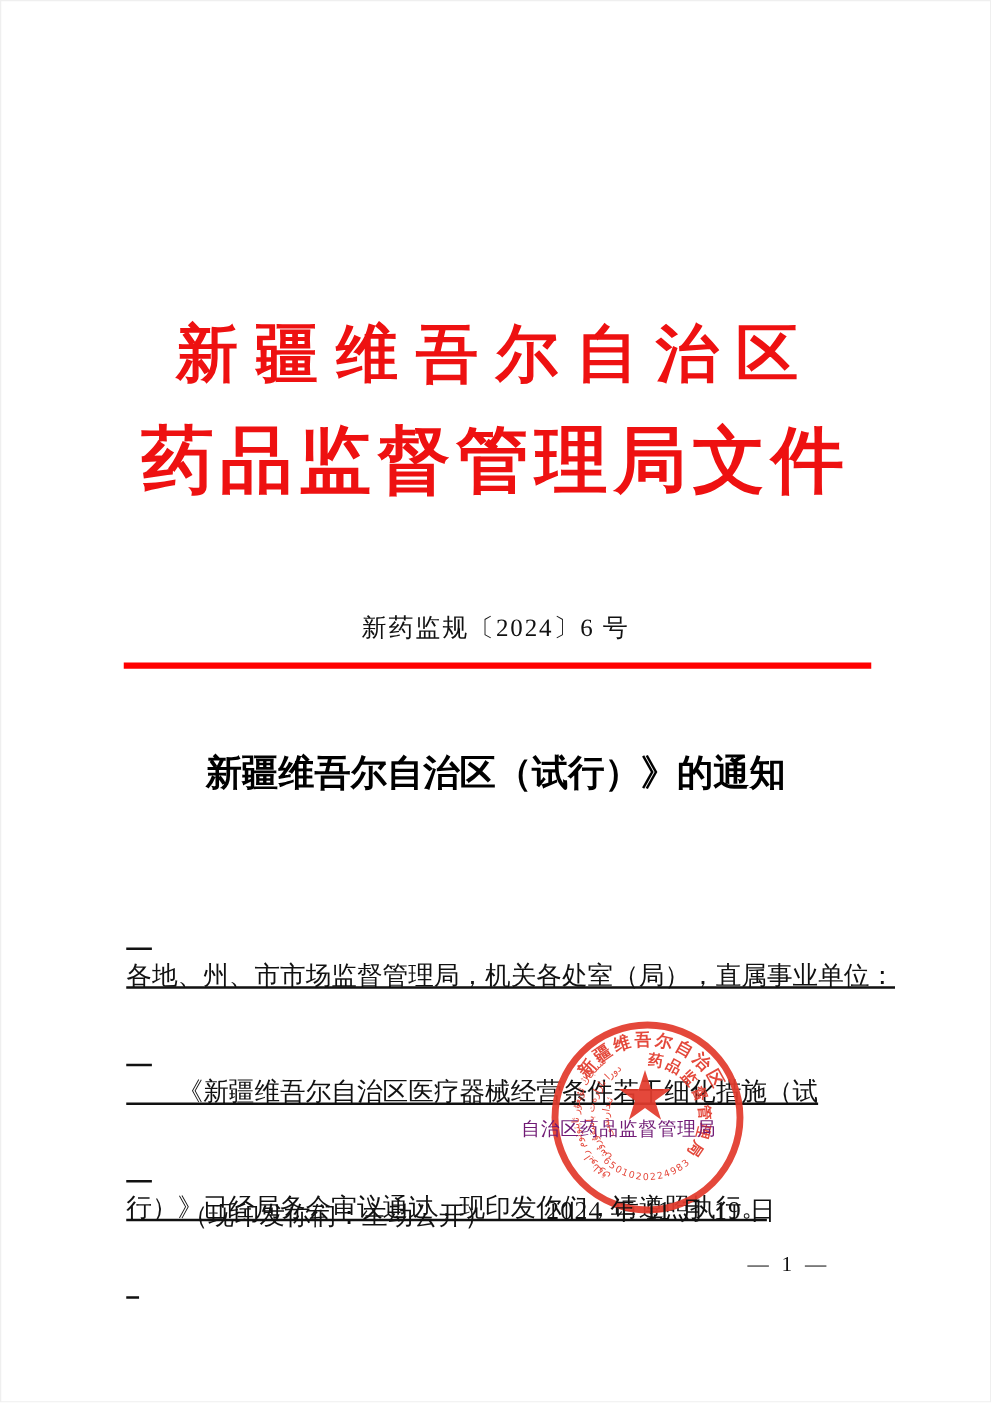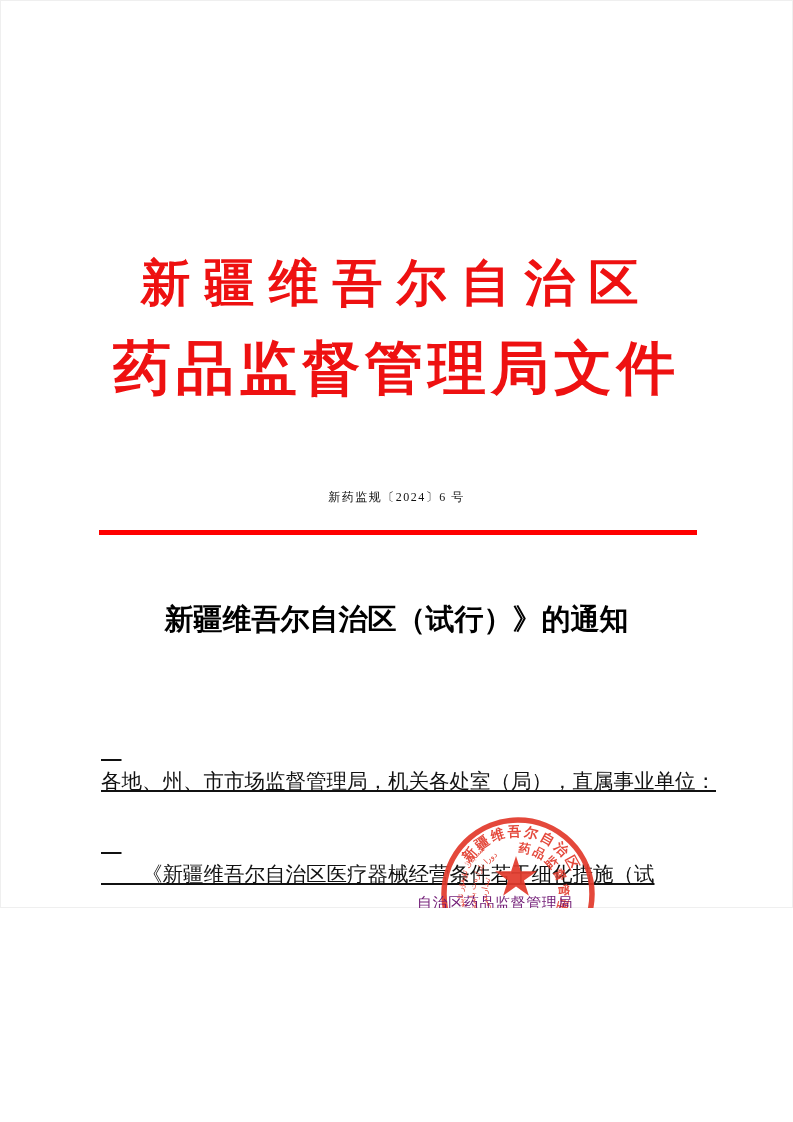--- a/index.html
+++ b/index.html
@@ -3,21 +3,21 @@
 <meta charset="utf-8">
 <style>
   html, body {
     margin: 0;
     padding: 0;
     background: #ffffff;
   }
   .page {
     position: relative;
     width: 793px;
-    height: 908px;
+    height: 1122px;
     background: #ffffff;
     overflow: hidden;
     font-family: "Liberation Serif", "DejaVu Serif", serif;
     color: #1a1a1a;
     box-shadow: inset 0 0 0 1px #efefef;
   }
   .abs { position: absolute; }
 
   
   .header-line1 {
@@ -34,21 +34,21 @@
     font-size: 58px; font-weight: bold;
     letter-spacing: 5px;
     color: #ee1111;
     white-space: nowrap;
   }
 
   
   .doc-number {
     top: 489px; left: 0; width: 100%;
     text-align: center;
-    font-size: 12px;
+    font-size: 20px;
     letter-spacing: 1.5px;
     color: #111;
     white-space: nowrap;
   }
 
   
   .red-rule {
     top: 530px; left: 99px;
     width: 598px; height: 5px;
     background: #ff0000;

